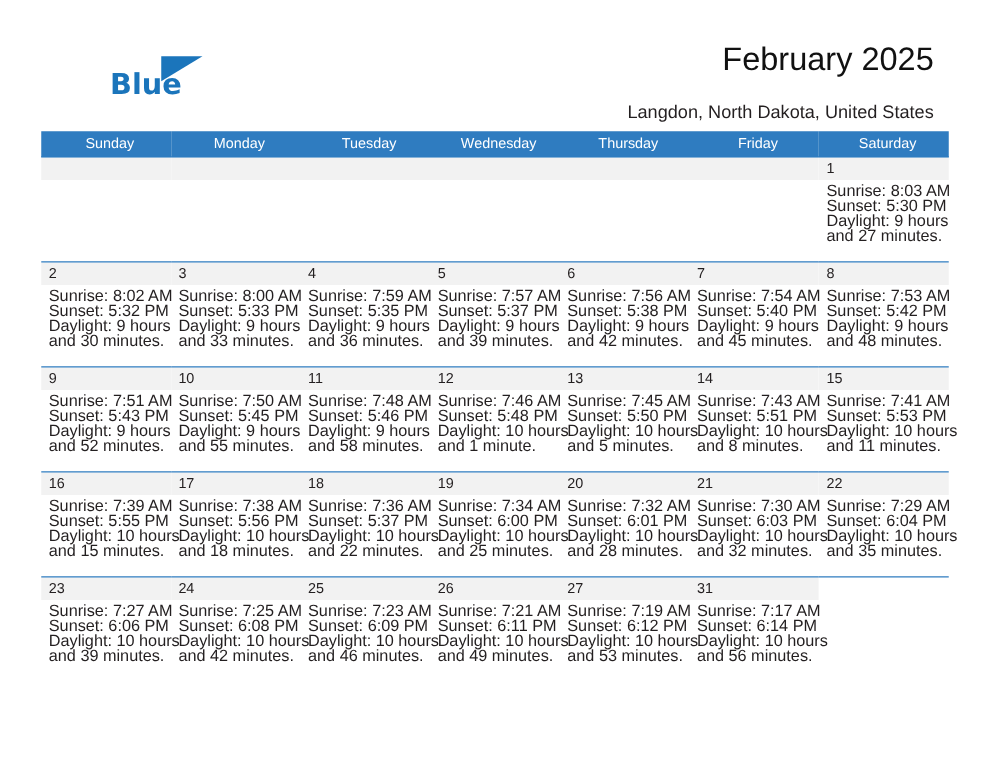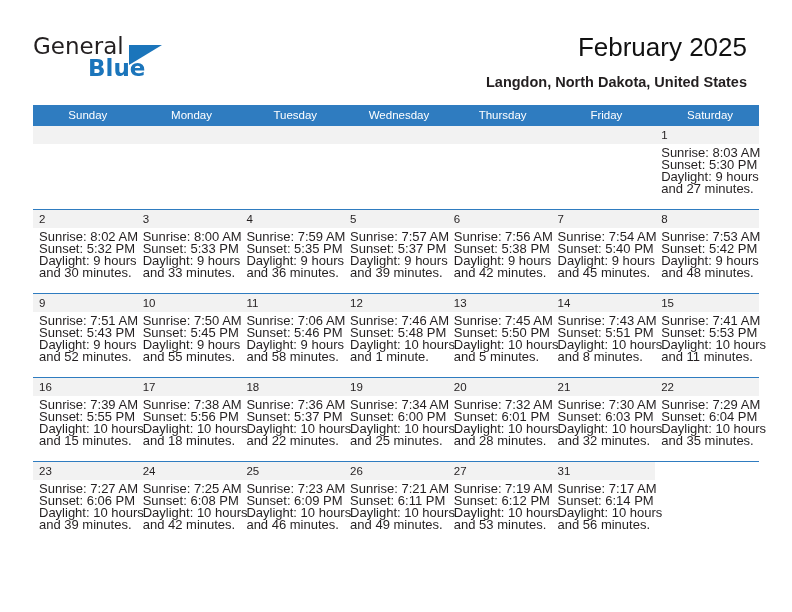--- a/index.html
+++ b/index.html
@@ -73,23 +73,23 @@
   .cal-title {
     font-size: 26px;
     color: #111111;
     font-weight: 400;
     line-height: 34px;
     white-space: nowrap;
   }
   .cal-subtitle {
     font-size: 14.5px;
     color: #231f20;
-    font-weight: 700;
+    font-weight: 400;
     line-height: 22px;
-    margin-top: 7px;
+    margin-top: 15px;
     white-space: nowrap;
   }
 
   
   .calendar {
     position: absolute;
     left: 33px;
     top: 105px;
     width: 726px;
     border-collapse: collapse;
@@ -143,21 +143,20 @@
     background: transparent;
   }
 </style>
 </head>
 <body>
 
 <div class="page">
 
   <div class="header">
     <div class="brand">
-      <span class="brand-general">General</span>
       <span class="brand-tri"></span>
       <span class="brand-blue">Blue</span>
     </div>
     <div class="title-block">
       <div class="cal-title">February 2025</div>
       <div class="cal-subtitle">Langdon, North Dakota, United States</div>
     </div>
   </div>
 
   <table class="calendar">
@@ -282,21 +281,21 @@
             <div class="info">
               <div>Sunrise: 7:50 AM</div>
               <div>Sunset: 5:45 PM</div>
               <div>Daylight: 9 hours</div>
               <div>and 55 minutes.</div>
             </div>
           </td>
           <td>
             <span class="daynum">11</span>
             <div class="info">
-              <div>Sunrise: 7:06 AM</div>
+              <div>Sunrise: 7:48 AM</div>
               <div>Sunset: 5:46 PM</div>
               <div>Daylight: 9 hours</div>
               <div>and 58 minutes.</div>
             </div>
           </td>
           <td>
             <span class="daynum">12</span>
             <div class="info">
               <div>Sunrise: 7:46 AM</div>
               <div>Sunset: 5:48 PM</div>

